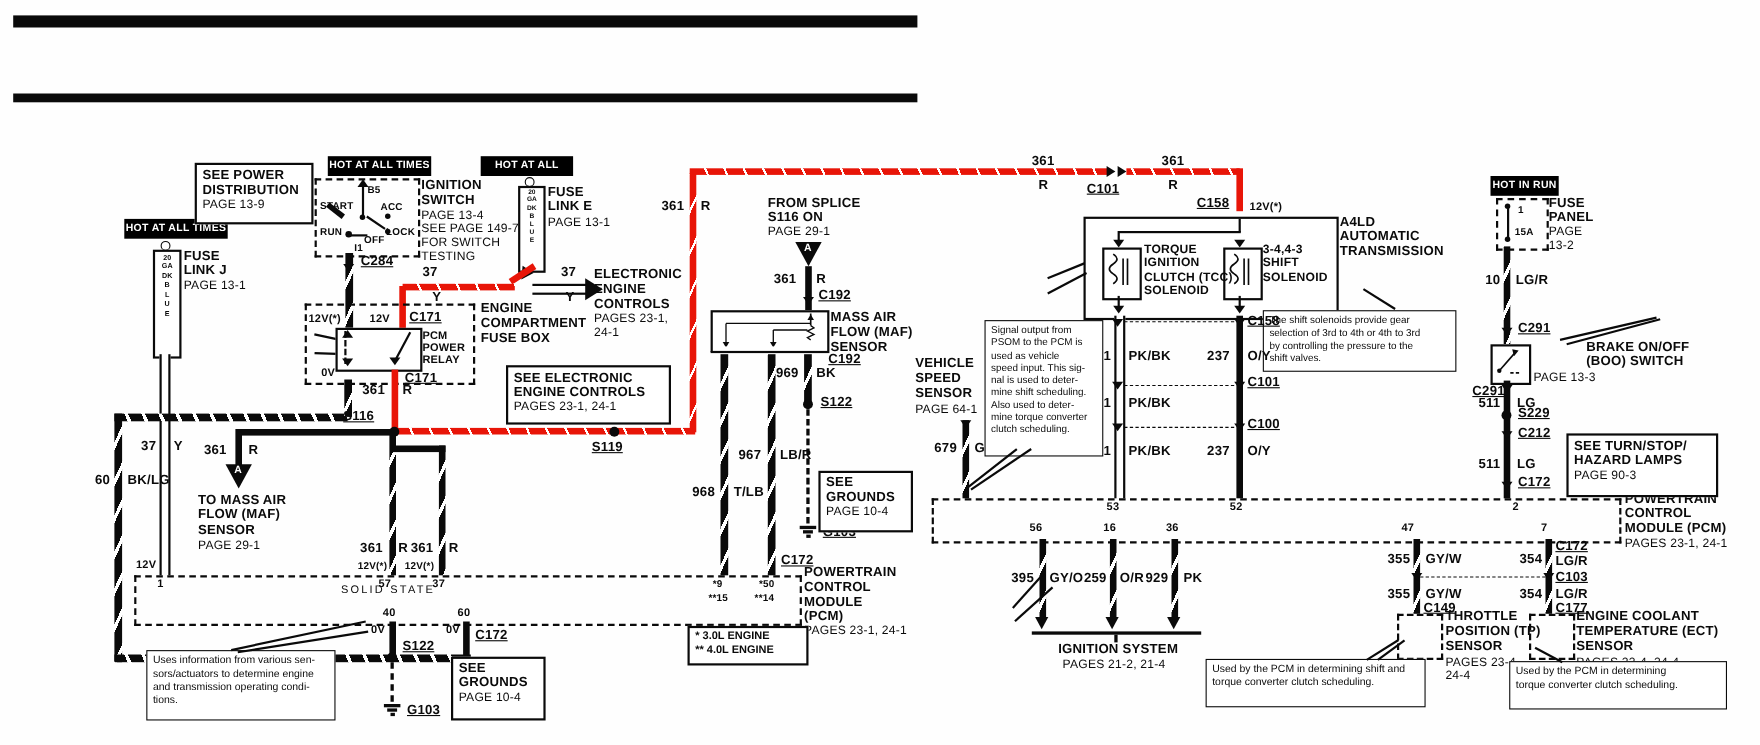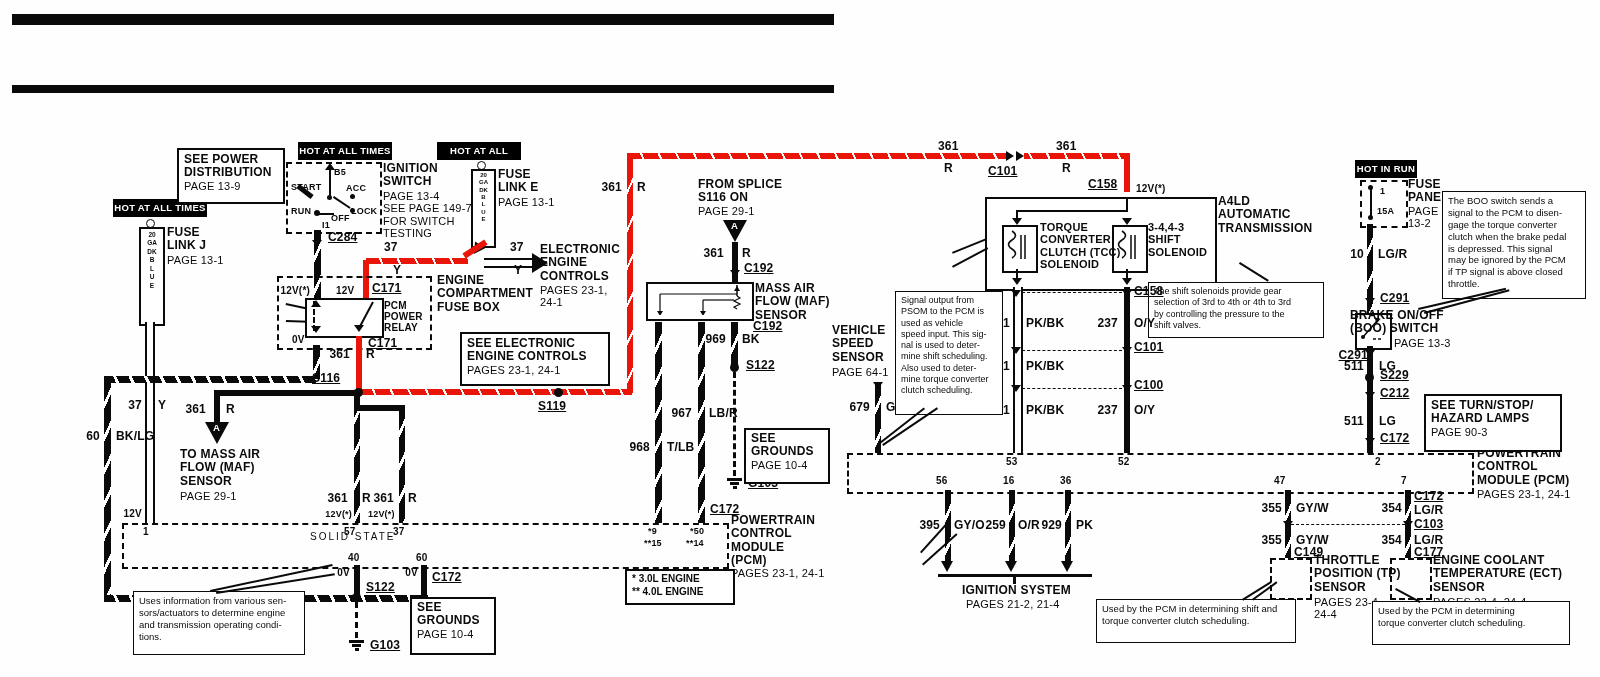--- a/index.html
+++ b/index.html
@@ -325,21 +325,21 @@
       <path d="M8 4 q7 4.5 0 9 q-7 4.5 0 9 q7 4.5 0 9" fill="none" stroke="#0a0a0a" stroke-width="1.5"></path>
       <line x1="17" y1="8" x2="17" y2="32" stroke="#0a0a0a" stroke-width="1.5"></line>
       <line x1="21" y1="8" x2="21" y2="32" stroke="#0a0a0a" stroke-width="1.5"></line>
     </svg>
   </div>
   <div class="wv" style="left:1016px;top:269px;width:1.8px;height:14px"></div>
   <div class="wv" style="left:1126px;top:269px;width:1.8px;height:14px"></div>
   <div class="cd" style="left:1012px;top:278px"></div>
   <div class="cd" style="left:1122px;top:278px"></div>
   <div class="lab s11" style="left:1040px;top:221px">TORQUE
-CONVERTER
+IGNITION
 CLUTCH  (TCC)
 SOLENOID</div>
   <div class="lab s11" style="left:1148px;top:221px">3-4,4-3
 SHIFT
 SOLENOID</div>
   <div class="lab" style="left:1218px;top:195px">A4LD
 AUTOMATIC
 TRANSMISSION</div>
   <div class="dl" style="left:952px;top:252px;width:36px;transform:rotate(-22deg)"></div>
   <div class="dl" style="left:952px;top:266px;width:40px;transform:rotate(-28deg)"></div>
@@ -444,49 +444,41 @@
   <div class="cd" style="left:1365px;top:298px"></div>
   <div class="lab u" style="left:1380px;top:292px">C291</div>
   <div class="box" style="left:1355px;top:313px;width:33px;height:33px;border-width:2.5px">
     <svg width="28" height="28">
       <circle cx="6" cy="22" r="2" fill="#0a0a0a"></circle>
       <line x1="6" y1="22" x2="20" y2="6" stroke="#0a0a0a" stroke-width="1.5"></line>
       <path d="M17 3 l6 0 -3 6z" fill="#0a0a0a" transform="rotate(12 20 6)"></path>
       <line x1="16" y1="24" x2="24" y2="24" stroke="#0a0a0a" stroke-width="1.5" stroke-dasharray="3 2"></line>
     </svg>
   </div>
-  <div class="lab" style="left:1350px;top:309px">BRAKE   ON/OFF
+  <div class="lab" style="left:1442px;top:309px">BRAKE   ON/OFF
 (BOO)  SWITCH</div>
   <div class="lab n" style="left:1394px;top:337px">PAGE 13-3</div>
   <div class="lab u ra" style="left:1330px;top:349px;width:38px">C291</div>
   <div class="wv" style="left:1367px;top:346px;width:6px;height:107px"></div>
   <div class="cd" style="left:1365px;top:350px"></div>
   <div class="lab ra" style="left:1338px;top:360px;width:26px">511</div>
   <div class="lab" style="left:1379px;top:360px">LG</div>
   <div class="dot" style="left:1365px;top:373px"></div>
   <div class="lab u" style="left:1380px;top:369px">S229</div>
   <div class="cd" style="left:1365px;top:392px"></div>
   <div class="lab u" style="left:1380px;top:387px">C212</div>
   <div class="lab ra" style="left:1338px;top:415px;width:26px">511</div>
   <div class="lab" style="left:1379px;top:415px">LG</div>
   <div class="cd" style="left:1365px;top:438px"></div>
   <div class="lab u" style="left:1380px;top:432px">C172</div>
   <div class="box" style="left:1424px;top:394px;width:124px;height:48px;padding:3px 5px">
     <div class="lab" style="position:static">SEE  TURN/STOP/
 HAZARD  LAMPS</div>
     <div class="lab n" style="position:static">PAGE 90-3</div>
   </div>
-  <div class="note" style="left:1442px;top:191px;width:132px;height:100px">The BOO switch  sends a
-signal to the PCM to disen-
-gage the torque converter
-clutch when the brake pedal
-is  depressed.   This signal
-may be ignored by the PCM
-if TP signal is above closed
-throttle.</div>
   <div class="dl" style="left:1418px;top:308px;width:90px;transform:rotate(-13deg)"></div>
   <div class="dl" style="left:1424px;top:312px;width:88px;transform:rotate(-15deg)"></div>
 
   <div class="hv" style="left:1285px;top:490px;width:6px;height:68px"></div>
   <div class="hv" style="left:1405px;top:490px;width:6px;height:68px"></div>
   <div class="dashh" style="left:1291px;top:524px;width:114px"></div>
   <div class="cd" style="left:1283px;top:521px"></div>
   <div class="cd" style="left:1403px;top:521px"></div>
   <div class="lab u" style="left:1414px;top:490px">C172</div>
   <div class="lab ra" style="left:1252px;top:502px;width:30px">355</div>

